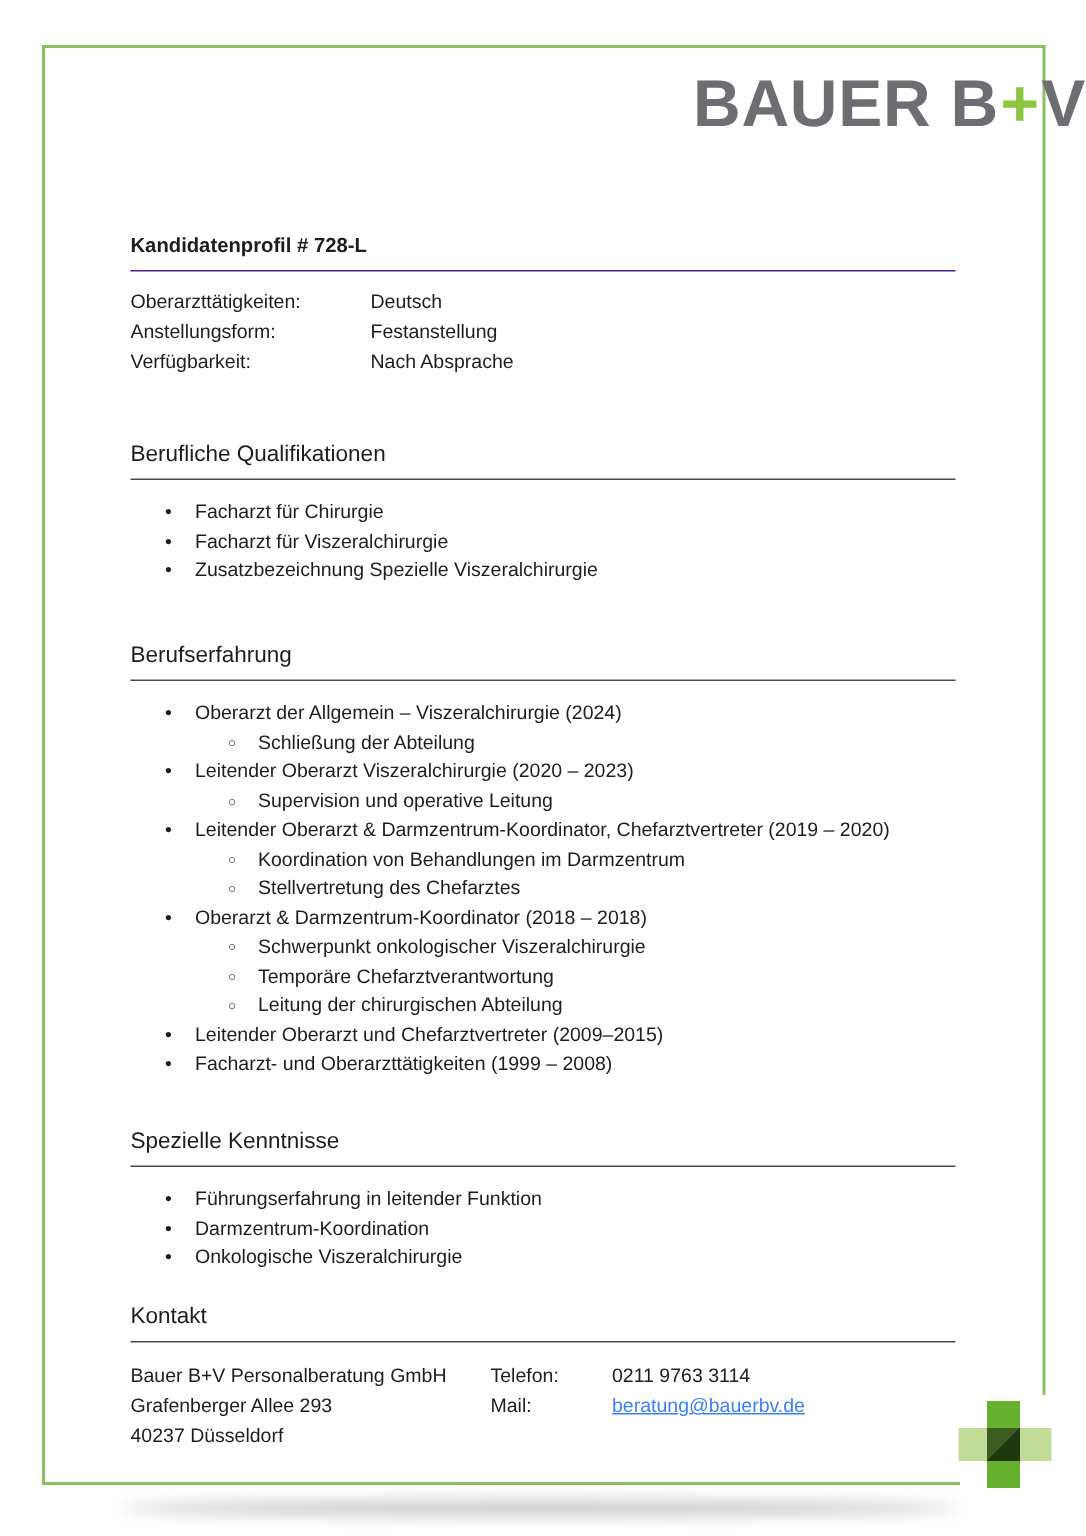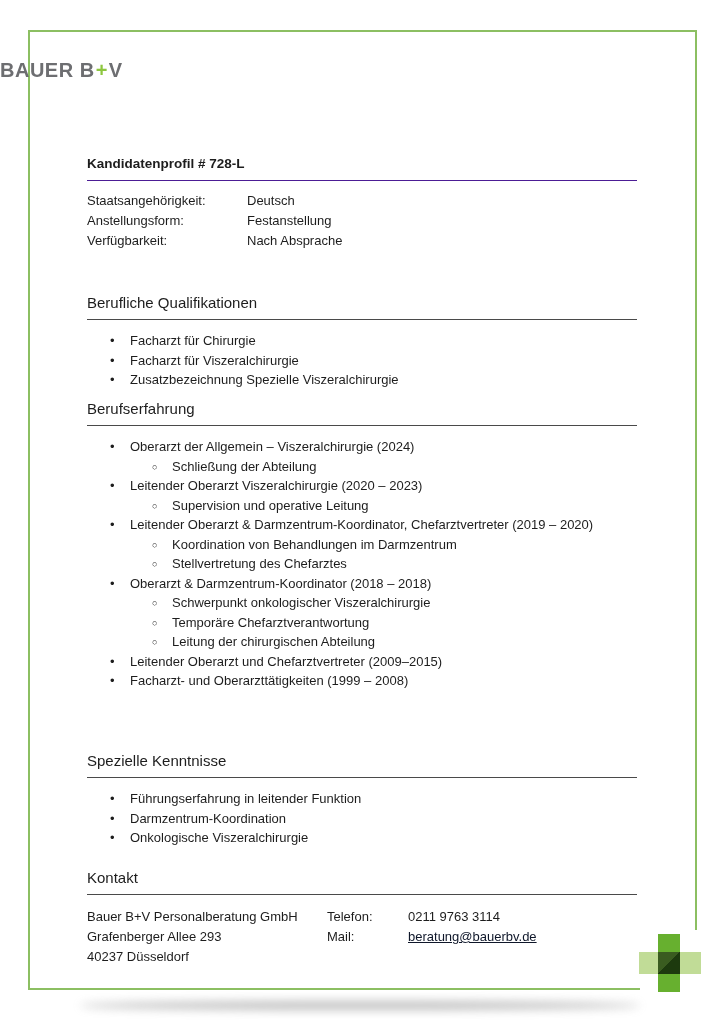--- a/index.html
+++ b/index.html
@@ -29,21 +29,21 @@
     background: linear-gradient(135deg, #3a5c20 0%, #3a5c20 50%, #1d3a0e 50%, #1d3a0e 100%);
   }
   
   .page-shadow {
     position:absolute; left:80px; top:1001px; width:560px; height:9px;
     background:#8e8e8e; filter:blur(5px); opacity:.55; border-radius:50%;
   }
   
   .logo {
     position:absolute; left:0; top:52px; width:724px;
-    text-align:left; font-size:20px; font-weight:bold;
+    text-align:right; font-size:44px; font-weight:bold;
     letter-spacing:0.5px; color:#6d6e71; line-height:36px;
   }
   .logo .plus { color:#8dc63f; padding:0 1px; }
   
   .sec { position:absolute; left:87px; width:550px; font-size:13px; line-height:20px; }
   .doc-title {
     font-weight:bold; font-size:13.5px; line-height:18px;
     padding-bottom:7px; border-bottom:1px solid #4c1d95;
   }
   .sec-heading {
@@ -59,21 +59,21 @@
   .b1 { position:relative; padding-left:43px; line-height:19.5px; white-space:nowrap; }
   .b1::before { content:"\2022"; position:absolute; left:23px; top:0; }
   .b2 { position:relative; padding-left:85px; line-height:19.5px; white-space:nowrap; }
   .b2::before { content:"\25CB"; position:absolute; left:65px; top:1px; font-size:9px; }
   
   .contact-body { display:flex; margin-top:12px; line-height:20px; }
   .contact-company { width:240px; flex:0 0 240px; white-space:nowrap; }
   .contact-rows { flex:1; }
   .contact-row { display:flex; white-space:nowrap; }
   .contact-row .clbl { width:81px; flex:0 0 81px; }
-  a.email { color:#0f172a; text-decoration:underline; }
+  a.email { color:#3b82f6; text-decoration:underline; }
 </style>
 </head>
 <body>
 
 <div class="stage">
 
   <div class="frame-top"></div>
   <div class="frame-left"></div>
   <div class="frame-right"></div>
   <div class="frame-bottom"></div>
@@ -83,21 +83,21 @@
   <div class="cross-overlap"></div>
 
   <div class="page-shadow"></div>
 
   <div class="logo"><span>BAUER B</span><span class="plus">+</span><span>V</span></div>
 
   <div class="sec" style="top:155px;">
     <div class="doc-title">Kandidatenprofil # 728-L</div>
     <div class="rows" style="margin-top:10px;">
       <div class="row">
-        <span class="lbl">Staatsangehörigkeit:</span>
+        <span class="lbl">Oberarzttätigkeiten:</span>
         <span class="val">Deutsch</span>
       </div>
       <div class="row">
         <span class="lbl">Anstellungsform:</span>
         <span class="val">Festanstellung</span>
       </div>
       <div class="row">
         <span class="lbl">Verfügbarkeit:</span>
         <span class="val">Nach Absprache</span>
       </div>
@@ -106,21 +106,21 @@
 
   <div class="sec" style="top:294px;">
     <div class="sec-heading">Berufliche Qualifikationen</div>
     <div class="list">
       <div class="b1">Facharzt für Chirurgie</div>
       <div class="b1">Facharzt für Viszeralchirurgie</div>
       <div class="b1">Zusatzbezeichnung Spezielle Viszeralchirurgie</div>
     </div>
   </div>
 
-  <div class="sec" style="top:400px;">
+  <div class="sec" style="top:428px;">
     <div class="sec-heading">Berufserfahrung</div>
     <div class="list">
       <div class="b1">Oberarzt der Allgemein – Viszeralchirurgie (2024)</div>
       <div class="b2">Schließung der Abteilung</div>
       <div class="b1">Leitender Oberarzt Viszeralchirurgie (2020 – 2023)</div>
       <div class="b2">Supervision und operative Leitung</div>
       <div class="b1">Leitender Oberarzt &amp; Darmzentrum-Koordinator, Chefarztvertreter (2019 – 2020)</div>
       <div class="b2">Koordination von Behandlungen im Darmzentrum</div>
       <div class="b2">Stellvertretung des Chefarztes</div>
       <div class="b1">Oberarzt &amp; Darmzentrum-Koordinator (2018 – 2018)</div>

